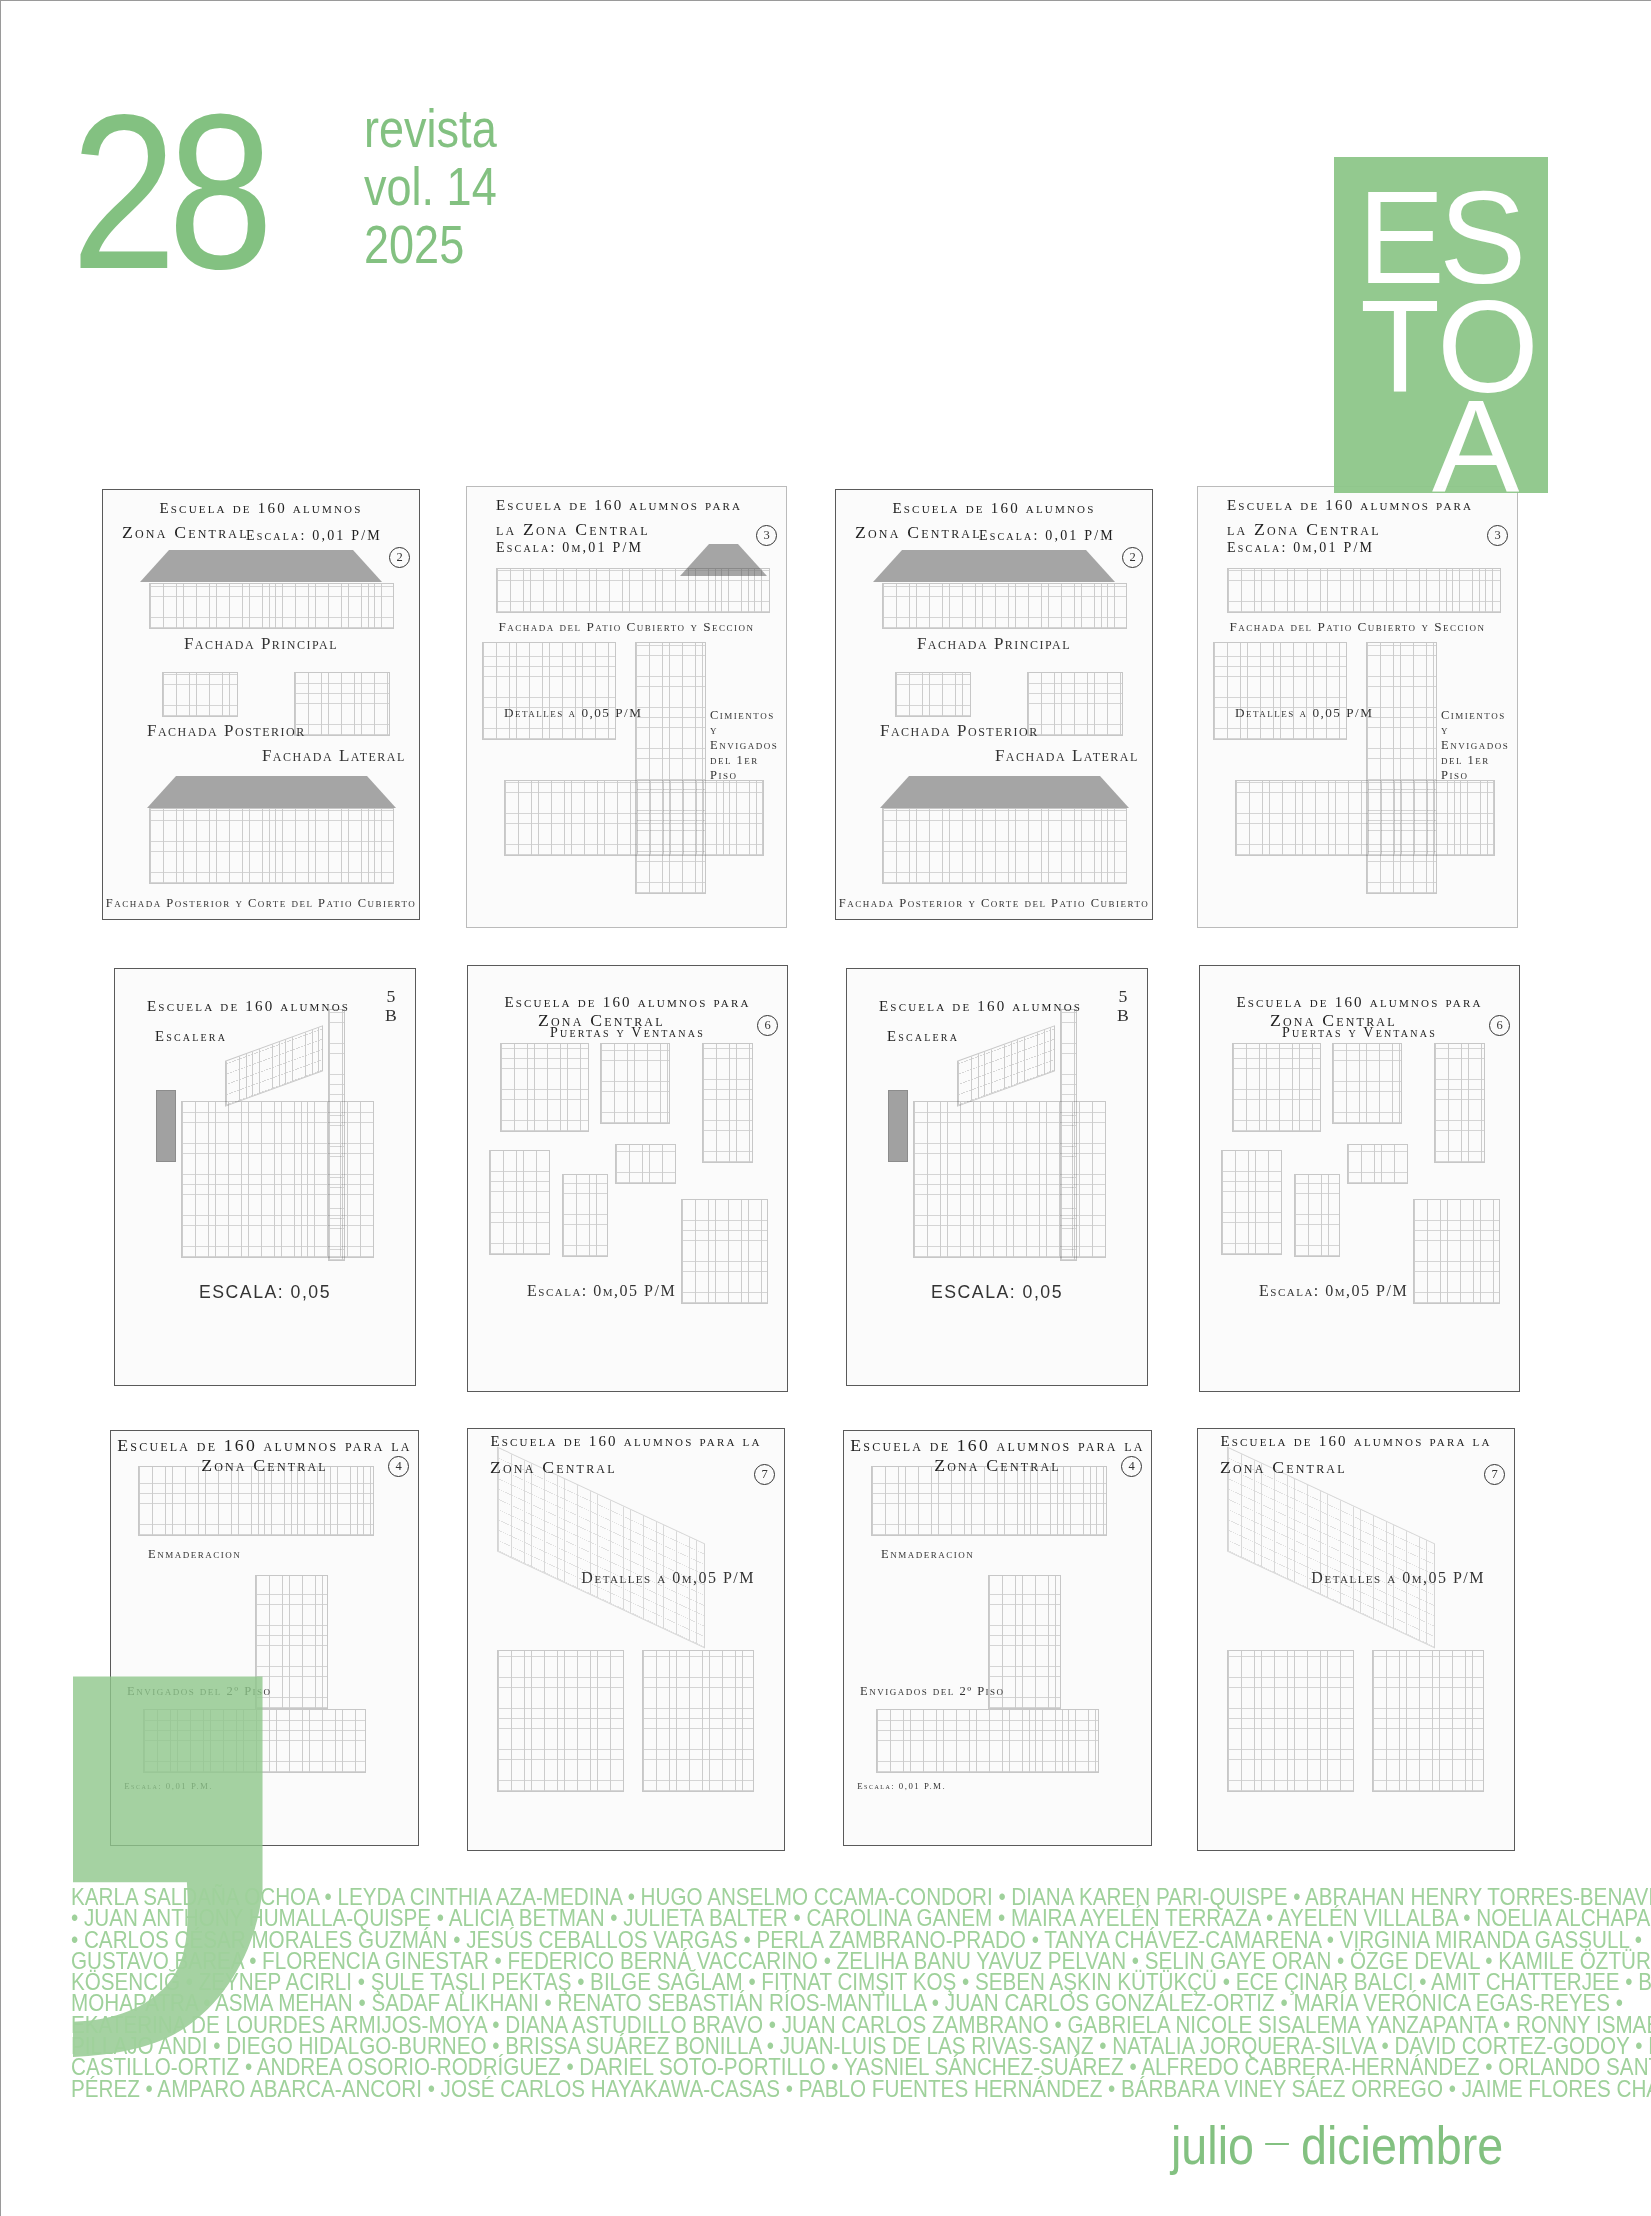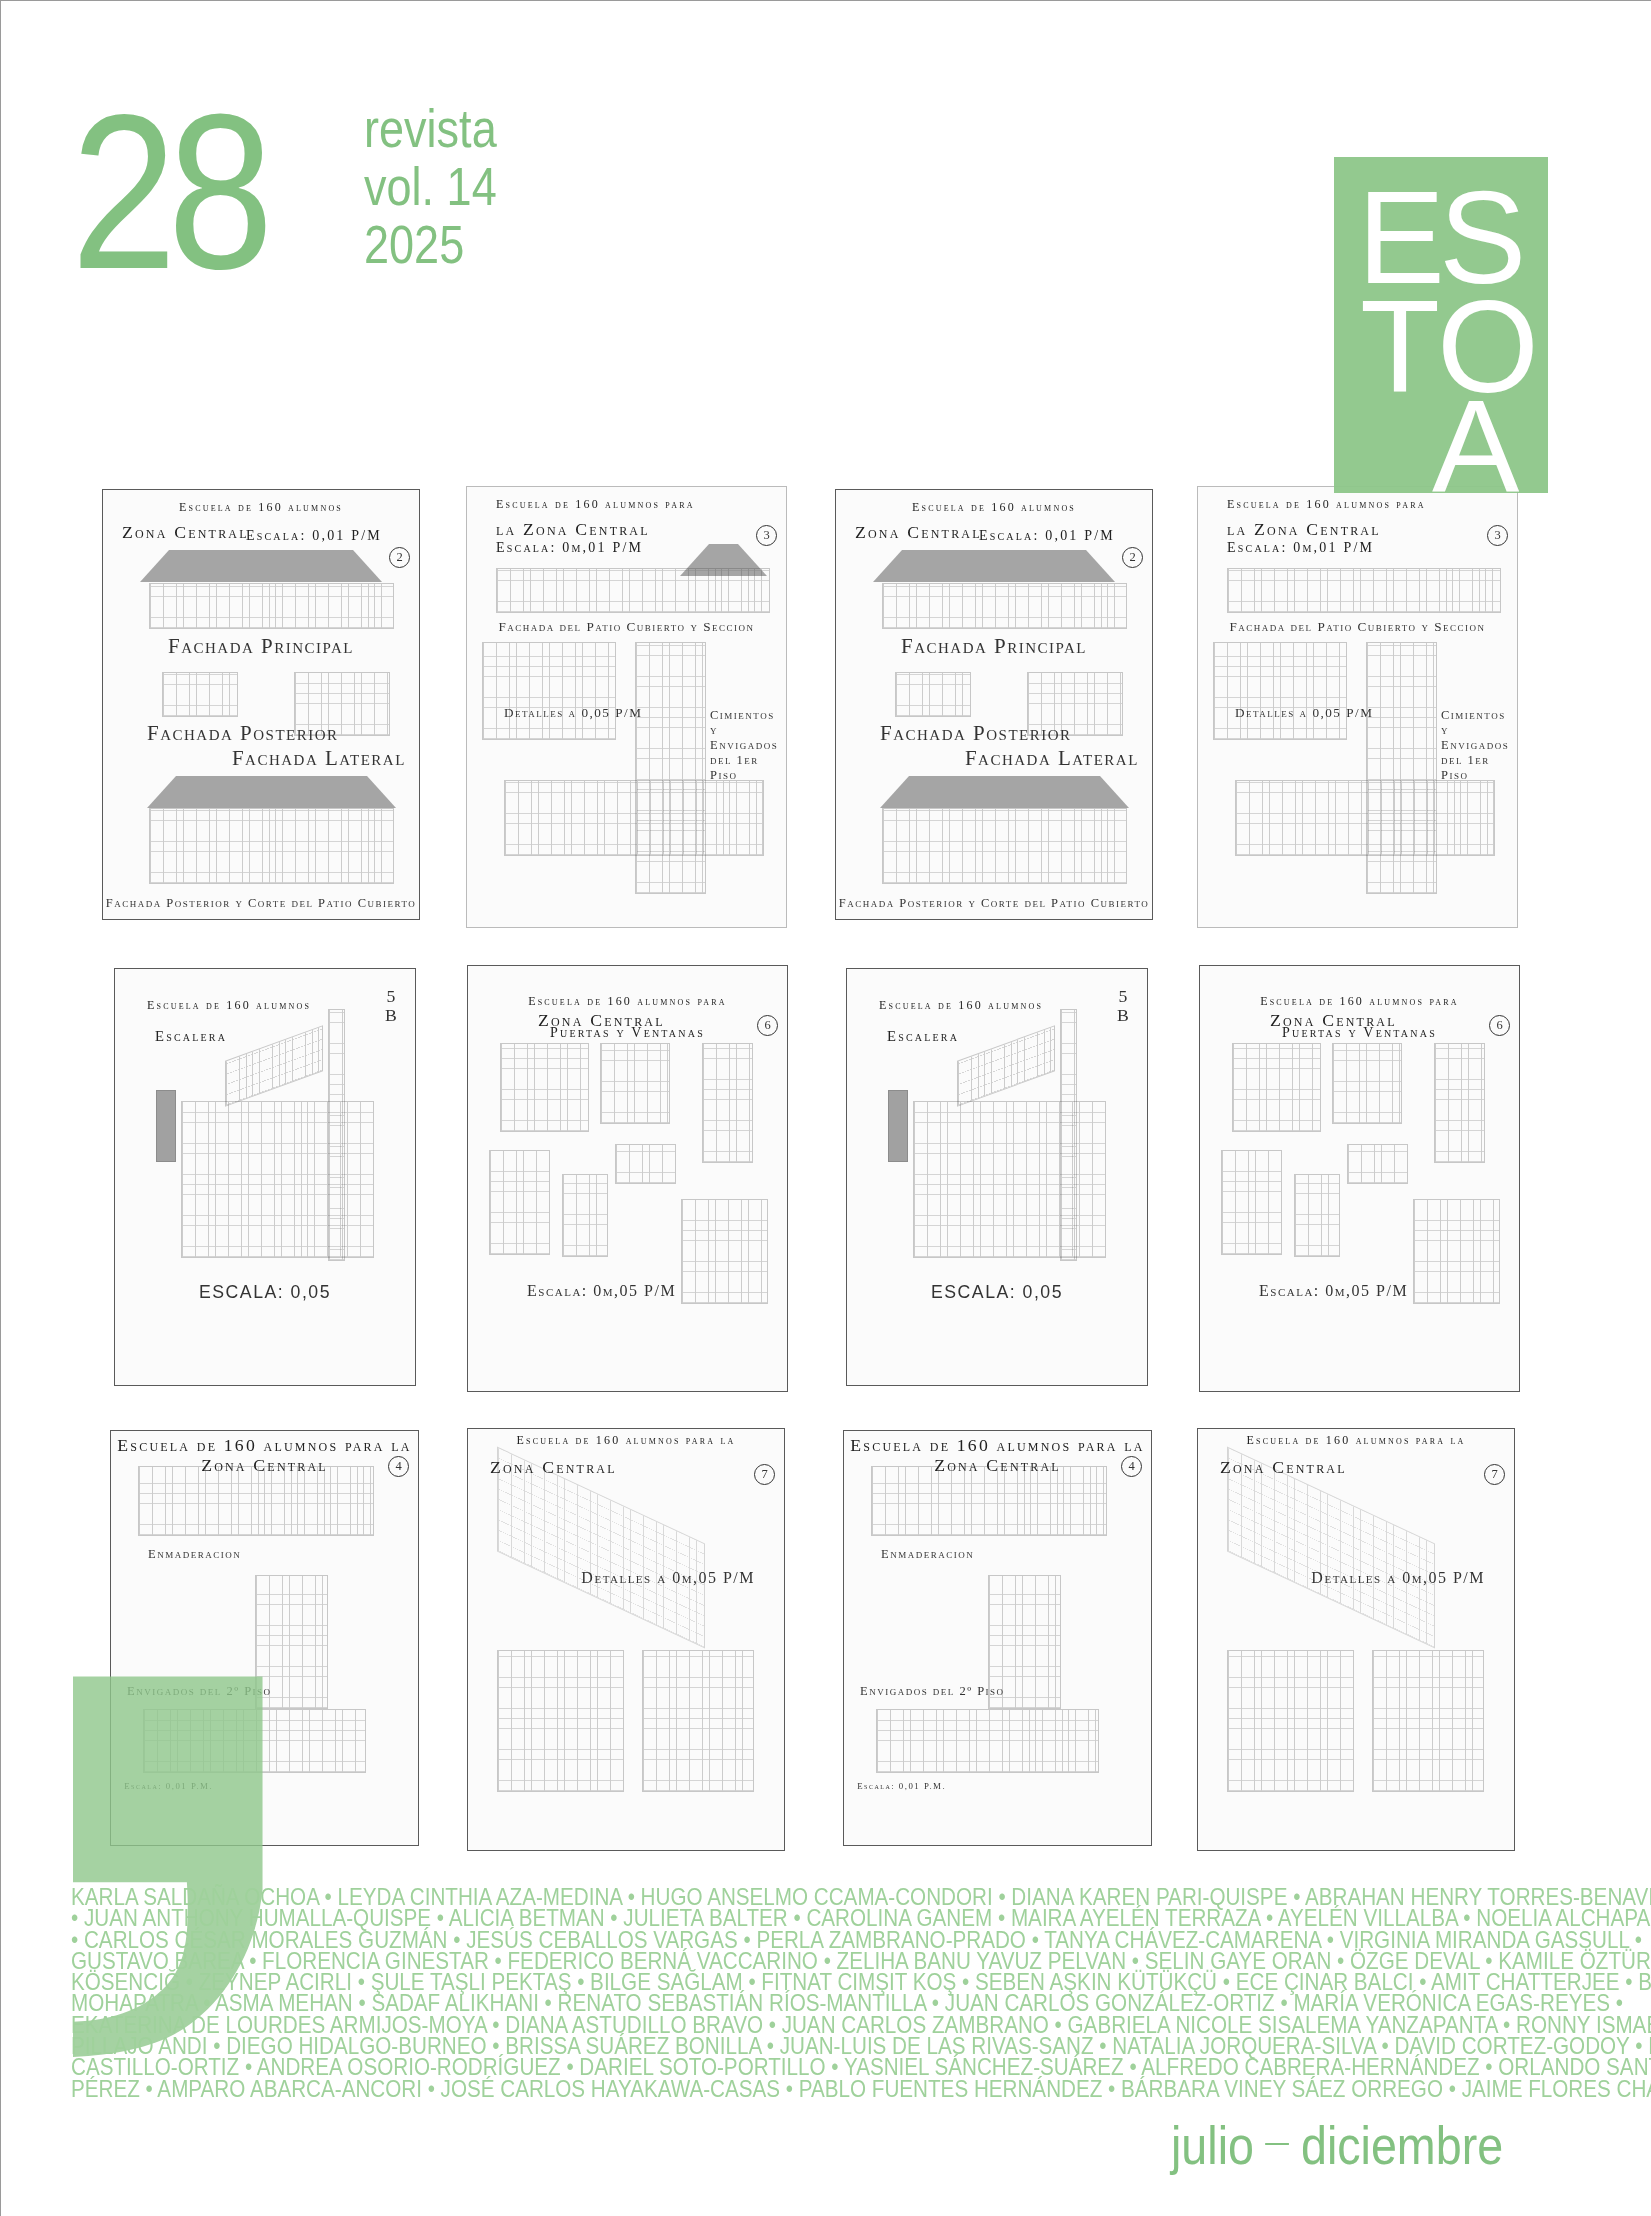--- a/index.html
+++ b/index.html
@@ -5,25 +5,25 @@
   html,body{margin:0;padding:0;background:#fff;}
   body{width:1651px;height:2216px;position:relative;overflow:hidden;font-family:"Liberation Sans",sans-serif;}
   .frame{position:absolute;left:0;top:0;width:1650px;height:2215px;border:0.7px solid #9a9a9a;}
   .num{position:absolute;left:71px;top:81px;font-size:221px;line-height:1;color:#83c181;letter-spacing:-10.3px;transform:scaleX(0.86);transform-origin:left top;font-weight:normal;}
   .meta{position:absolute;left:364px;top:103px;color:#83c181;font-size:53px;line-height:52px;transform:scaleX(0.85);transform-origin:left top;}
   .meta div{height:58px;}
   .estoa{position:absolute;left:1334px;top:157px;width:214px;height:336px;background:#8fc78b;opacity:0.96;z-index:5;}
   .estoa span{position:absolute;color:#fff;font-size:131px;line-height:1;font-weight:normal;}
   .sheet{position:absolute;background:#fbfbfb;border:1.5px solid #5a5a5a;box-sizing:border-box;overflow:hidden;}
   .sheet .t{position:absolute;left:0;right:0;text-align:center;font-family:"Liberation Serif",serif;font-variant:small-caps;color:#222;letter-spacing:2.2px;white-space:nowrap;}
-  .sheet .t1{top:10.3px;font-size:12px;}
+  .sheet .t1{top:10.3px;font-size:15px;}
   .sheet .t2{top:32px;font-size:17.7px;}
   .sheet .t3{top:53px;font-size:14px;}
   .sheet .badge{position:absolute;right:8.8px;top:13.2px;width:19px;height:19px;border:1.5px solid #333;border-radius:50%;font-size:12.5px;line-height:19px;text-align:center;color:#333;font-family:"Liberation Serif",serif;}
-  .sheet .cap{position:absolute;left:0;right:0;text-align:center;font-family:"Liberation Serif",serif;font-variant:small-caps;font-size:21px;color:#333;letter-spacing:1.5px;white-space:nowrap;}
+  .sheet .cap{position:absolute;left:0;right:0;text-align:center;font-family:"Liberation Serif",serif;font-variant:small-caps;font-size:17px;color:#333;letter-spacing:1.5px;white-space:nowrap;}
   .draw{position:absolute;background:repeating-linear-gradient(90deg,#555 0 0.7px,transparent 0.7px 6.6px),repeating-linear-gradient(0deg,#777 0 0.7px,transparent 0.7px 10.3px);opacity:0.28;border:1.5px solid #444;}
   .roof{position:absolute;height:0;border-left:29px solid transparent;border-right:29px solid transparent;border-bottom:32px solid #6d6d6d;opacity:0.6;}
   .hook{position:absolute;z-index:6;}
   .authors{position:absolute;left:71px;top:1886px;width:1508px;color:#9fd19b;font-size:24px;line-height:21.3px;text-align:justify;text-align-last:justify;transform:scaleX(0.86);transform-origin:left top;width:1755px;z-index:7;}
   .authors div{height:21.3px;white-space:nowrap;text-align-last:justify;text-align:justify;}
   .period{position:absolute;left:1171px;top:2119px;color:#83c181;font-size:53px;line-height:1;transform:scaleX(0.88);transform-origin:left top;white-space:nowrap;}
   .period .dash{display:inline-block;width:27px;height:2.2px;background:#83c181;vertical-align:middle;margin:0 13.2px;position:relative;top:-5.9px;}
 </style>
 </head>
 <body>

